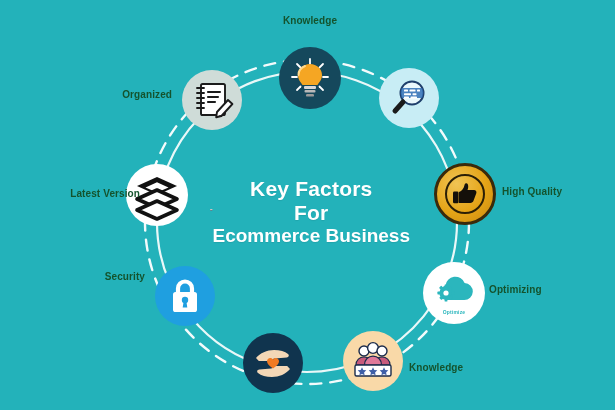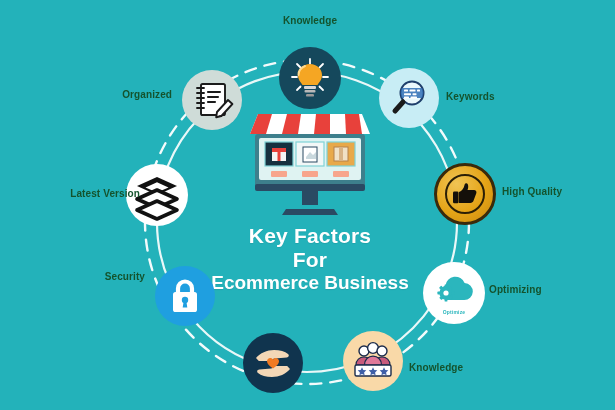--- a/index.html
+++ b/index.html
@@ -52,21 +52,21 @@
   .label.center{ text-align: center; }
 
   
   .center-wrap {
     position: absolute;
     left: 210px;
     top: 112px;
     width: 200px;
     height: 195px;
     display: flex;
-    flex-direction: column;
+    flex-direction: row;
     align-items: center;
   }
   .monitor-icon { width: 128px; height: 108px; }
   .center-title {
     margin-top: 4px;
     color: #ffffff;
     font-weight: 700;
     text-align: center;
     line-height: 1.14;
     text-shadow: 0 1px 1px rgba(0,0,0,.08);
@@ -178,21 +178,20 @@
         <rect x="21.5" y="12.6" width="6" height="2" rx="0.6"></rect>
         <rect x="29" y="12.6" width="3" height="2" rx="0.6"></rect>
         <rect x="16" y="16.2" width="7" height="2" rx="0.6"></rect>
         <rect x="24.5" y="16.2" width="4" height="2" rx="0.6"></rect>
         <rect x="16" y="19.6" width="5" height="2" rx="0.6"></rect>
         <rect x="22.5" y="19.6" width="6.5" height="2" rx="0.6"></rect>
       </g>
       <line x1="15" y1="25" x2="7" y2="34" stroke="#1b1b1b" stroke-width="5" stroke-linecap="round"></line>
     </svg>
   </div>
-  <div class="label right" style="left:446px; top:92px; width:140px;">Keywords</div>
 
   <div class="node" style="left:434px; top:163px; width:62px; height:62px; background:radial-gradient(circle at 35% 32%, #f0c454 0%, #e5a417 55%, #c98a10 100%); border:3px solid #3a2a0b;">
     <svg width="40" height="40" viewBox="0 0 40 40">
       <circle cx="20" cy="20" r="19" fill="none" stroke="#2b1f06" stroke-width="2"></circle>
       <path d="M14 18 c3 -1 5 -4 5.5 -7 c0.3 -2 2.5 -2.5 3.3 -0.8 c0.8 1.8 0.4 4 -0.3 5.8 h6.5 c1.8 0 2.9 1.6 2.3 3.2 l-2.8 7.6 c-0.5 1.3 -1.7 2.2 -3.1 2.2 h-11.4 z" fill="#14100a"></path>
       <rect x="8" y="17.5" width="5.6" height="11.8" rx="1.4" fill="#14100a"></rect>
     </svg>
   </div>
   <div class="label right" style="left:502px; top:187px; width:140px;">High Quality</div>
 

